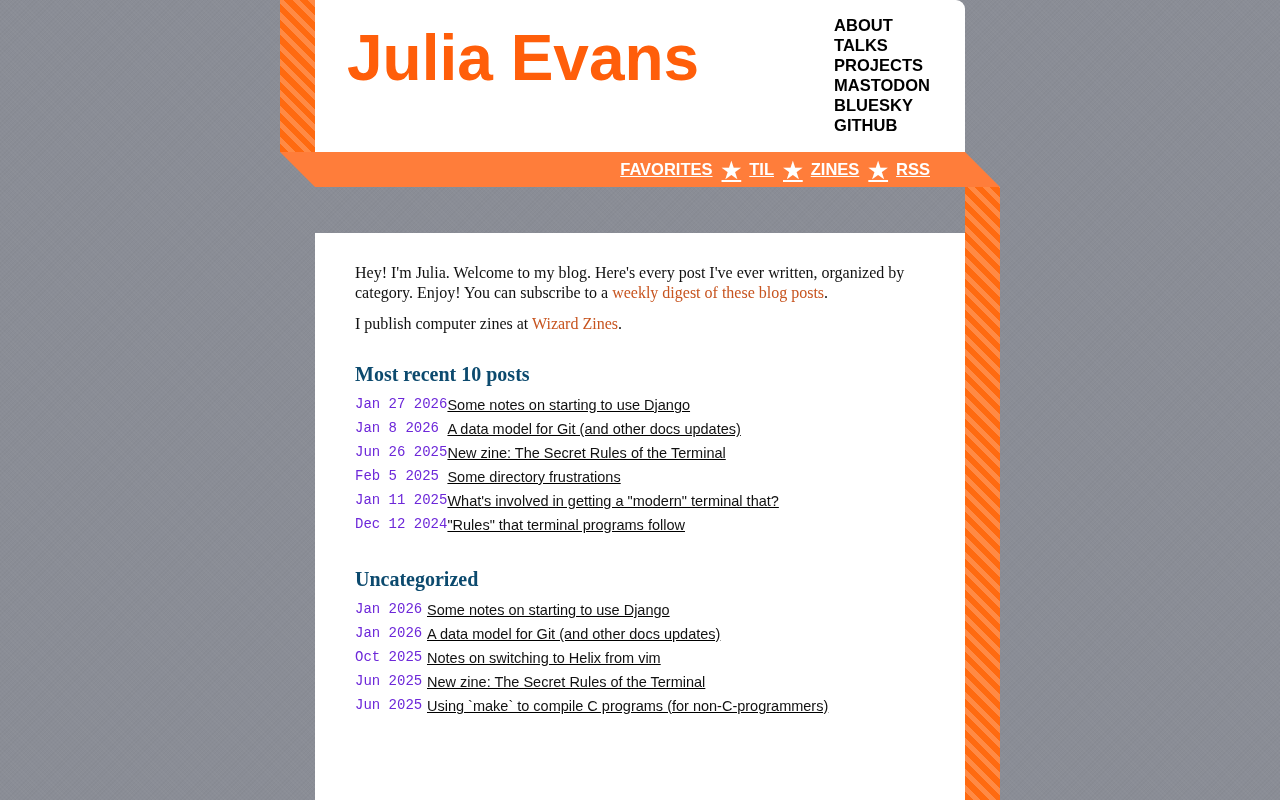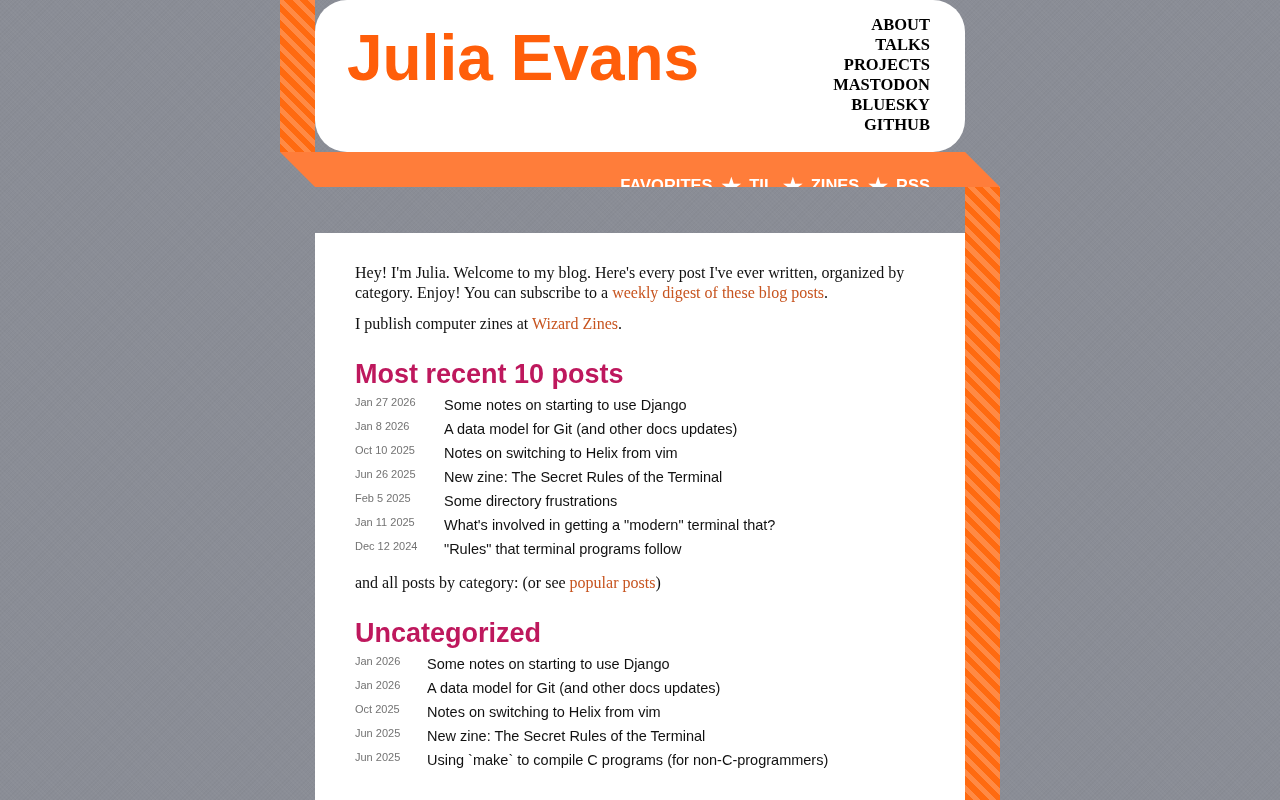--- a/index.html
+++ b/index.html
@@ -34,41 +34,40 @@
       height: 152px;
     }
     .header-box {
       position: absolute;
       left: 315px;
       top: 0;
       width: 650px;
       height: 152px;
       background: #fff;
       border-top-right-radius: 9px;
-      border-radius: 32px;
     }
     .site-title {
       position: absolute;
       left: 32px;
       top: 20px;
       margin: 0;
       font-family: "Liberation Sans", sans-serif;
       font-weight: bold;
       font-size: 64px;
       line-height: 76px;
       color: #ff5e0a;
       letter-spacing: 0px;
       white-space: nowrap;
     }
     .top-nav {
       position: absolute;
       right: 35px;
       top: 15px;
-      text-align: right;
-      font-family: Liberation Serif, serif;
+      text-align: left;
+      font-family: Liberation Sans, sans-serif;
       font-weight: bold;
       font-size: 16.5px;
       line-height: 20px;
     }
     .top-nav a {
       display: block;
       color: #000;
       text-decoration: none;
     }
     .ribbon {
@@ -76,21 +75,21 @@
       left: 280px;
       top: 152px;
       width: 720px;
       height: 35px;
       background: #ff7d3a;
       clip-path: polygon(0 0, 685px 0, 720px 35px, 35px 35px);
     }
     .ribbon-nav {
       position: absolute;
       right: 70px;
-      top: 16px;
+      top: 0;
       height: 35px;
       display: flex;
       align-items: center;
       font-family: "Liberation Sans", sans-serif;
       font-weight: bold;
       font-size: 16.5px;
       color: #fff;
       white-space: nowrap;
       text-decoration: underline;
     }
@@ -126,47 +125,48 @@
       margin: 0 0 11px 0;
       font-size: 16px;
       line-height: 20px;
       color: #111;
     }
     .content a.inline-link {
       color: #c7541f;
       text-decoration: none;
     }
     .content h2 {
-      font-family: Liberation Sans, sans-serif;
-      font-weight: bold;
-      font-size: 27px;
+      font-family: Liberation Serif, serif;
+      font-weight: bold;
+      font-size: 20px;
       margin: 27px 0 8px 0;
       line-height: 26px;
-      color: #be185d;
+      color: #0c4a6e;
     }
     table.posts {
       border-collapse: collapse;
       margin-bottom: 10px;
     }
     table.posts td {
       padding: 0;
       height: 22px;
       vertical-align: top;
     }
     table.posts td.date {
-      font-family: Liberation Sans, sans-serif;
-      font-size: 11px;
-      color: #737373;
+      font-family: Liberation Mono, monospace;
+      font-size: 14px;
+      color: #6d28d9;
       white-space: nowrap;
       padding-top: 1px;
     }
     table.posts td.title {
       font-family: "Liberation Sans", sans-serif;
       font-size: 14.5px;
       padding-top: 2px;
+      text-decoration: underline;
     }
     table.recent td.date { width: 89px; }
     table.cat td.date { width: 72px; }
     table.posts td.title a {
       color: #111;
       text-decoration: none;
       white-space: nowrap;
     }
   </style>
 </head>
@@ -209,43 +209,38 @@
     <tbody>
         <tr>
           <td class="date">Jan 27 2026</td>
           <td class="title"><a href="#">Some notes on starting to use Django</a></td>
         </tr>
     <tr>
           <td class="date">Jan 8 2026</td>
           <td class="title"><a href="#">A data model for Git (and other docs updates)</a></td>
         </tr>
     <tr>
-          <td class="date">Oct 10 2025</td>
-          <td class="title"><a href="#">Notes on switching to Helix from vim</a></td>
-        </tr>
-    <tr>
           <td class="date">Jun 26 2025</td>
           <td class="title"><a href="#">New zine: The Secret Rules of the Terminal</a></td>
         </tr>
     <tr>
           <td class="date">Feb 5 2025</td>
           <td class="title"><a href="#">Some directory frustrations</a></td>
         </tr>
     <tr>
           <td class="date">Jan 11 2025</td>
           <td class="title"><a href="#">What's involved in getting a "modern" terminal that?</a></td>
         </tr>
     <tr>
           <td class="date">Dec 12 2024</td>
           <td class="title"><a href="#">"Rules" that terminal programs follow</a></td>
         </tr>
   </tbody>
     </table>
 
-  <p><span>and all posts by category: (or see </span><a href="#" class="inline-link">popular posts</a><span>)</span></p>
 
   <h2>Uncategorized</h2>
   <table class="posts cat">
     <tbody>
         <tr>
           <td class="date">Jan 2026</td>
           <td class="title"><a href="#">Some notes on starting to use Django</a></td>
         </tr>
     <tr>
           <td class="date">Jan 2026</td>

